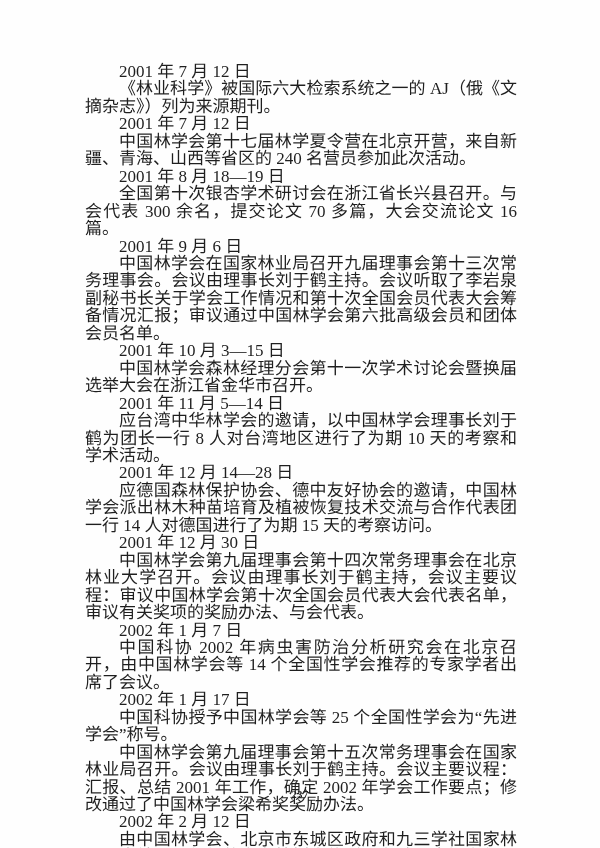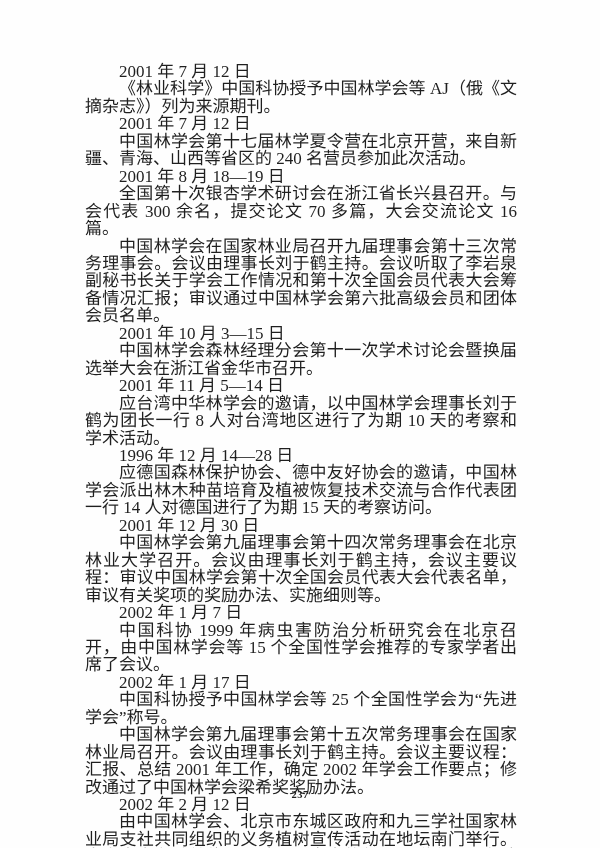--- a/index.html
+++ b/index.html
@@ -53,36 +53,37 @@
     letter-spacing: 0.5px;
     color: #1f1f1f;
   }
 </style>
 </head>
 <body>
 
 <div class="page">
   <div class="content" id="entries">
       <p class="entry-date">2001 年 7 月 12 日</p>
-      <p class="entry-text">《林业科学》中国科协授予中国林学会等 AJ（俄《文摘杂志》）列为来源期刊。</p>
+      <p class="entry-text">《林业科学》被国际六大检索系统之一的 AJ（俄《文摘杂志》）列为来源期刊。</p>
       <p class="entry-date">2001 年 7 月 12 日</p>
       <p class="entry-text">中国林学会第十七届林学夏令营在北京开营，来自新疆、青海、山西等省区的 240 名营员参加此次活动。</p>
       <p class="entry-date">2001 年 8 月 18—19 日</p>
       <p class="entry-text">全国第十次银杏学术研讨会在浙江省长兴县召开。与会代表 300 余名，提交论文 70 多篇，大会交流论文 16 篇。</p>
+      <p class="entry-date">2001 年 9 月 6 日</p>
       <p class="entry-text">中国林学会在国家林业局召开九届理事会第十三次常务理事会。会议由理事长刘于鹤主持。会议听取了李岩泉副秘书长关于学会工作情况和第十次全国会员代表大会筹备情况汇报；审议通过中国林学会第六批高级会员和团体会员名单。</p>
       <p class="entry-date">2001 年 10 月 3—15 日</p>
       <p class="entry-text">中国林学会森林经理分会第十一次学术讨论会暨换届选举大会在浙江省金华市召开。</p>
       <p class="entry-date">2001 年 11 月 5—14 日</p>
       <p class="entry-text">应台湾中华林学会的邀请，以中国林学会理事长刘于鹤为团长一行 8 人对台湾地区进行了为期 10 天的考察和学术活动。</p>
-      <p class="entry-date">1996 年 12 月 14—28 日</p>
+      <p class="entry-date">2001 年 12 月 14—28 日</p>
       <p class="entry-text">应德国森林保护协会、德中友好协会的邀请，中国林学会派出林木种苗培育及植被恢复技术交流与合作代表团一行 14 人对德国进行了为期 15 天的考察访问。</p>
       <p class="entry-date">2001 年 12 月 30 日</p>
-      <p class="entry-text">中国林学会第九届理事会第十四次常务理事会在北京林业大学召开。会议由理事长刘于鹤主持，会议主要议程：审议中国林学会第十次全国会员代表大会代表名单，审议有关奖项的奖励办法、实施细则等。</p>
+      <p class="entry-text">中国林学会第九届理事会第十四次常务理事会在北京林业大学召开。会议由理事长刘于鹤主持，会议主要议程：审议中国林学会第十次全国会员代表大会代表名单，审议有关奖项的奖励办法、与会代表。</p>
       <p class="entry-date">2002 年 1 月 7 日</p>
-      <p class="entry-text">中国科协 1999 年病虫害防治分析研究会在北京召开，由中国林学会等 15 个全国性学会推荐的专家学者出席了会议。</p>
+      <p class="entry-text">中国科协 2002 年病虫害防治分析研究会在北京召开，由中国林学会等 14 个全国性学会推荐的专家学者出席了会议。</p>
       <p class="entry-date">2002 年 1 月 17 日</p>
       <p class="entry-text">中国科协授予中国林学会等 25 个全国性学会为“先进学会”称号。</p>
       <p class="entry-text">中国林学会第九届理事会第十五次常务理事会在国家林业局召开。会议由理事长刘于鹤主持。会议主要议程：汇报、总结 2001 年工作，确定 2002 年学会工作要点；修改通过了中国林学会梁希奖奖励办法。</p>
       <p class="entry-date">2002 年 2 月 12 日</p>
       <p class="entry-text">由中国林学会、北京市东城区政府和九三学社国家林业局支社共同组织的义务植树宣传活动在地坛南门举行。来自中央有关单位、军队及北京市的领导和群众共同在地坛南门栽下了松树和柏树，德中友好协会的邀请、纪检书记杨继平参加了植树活动并看望了参加宣传的同志。</p>
     </div>
   <div class="footer">
     <span class="pagenum">237</span>
   </div>
 </div>

